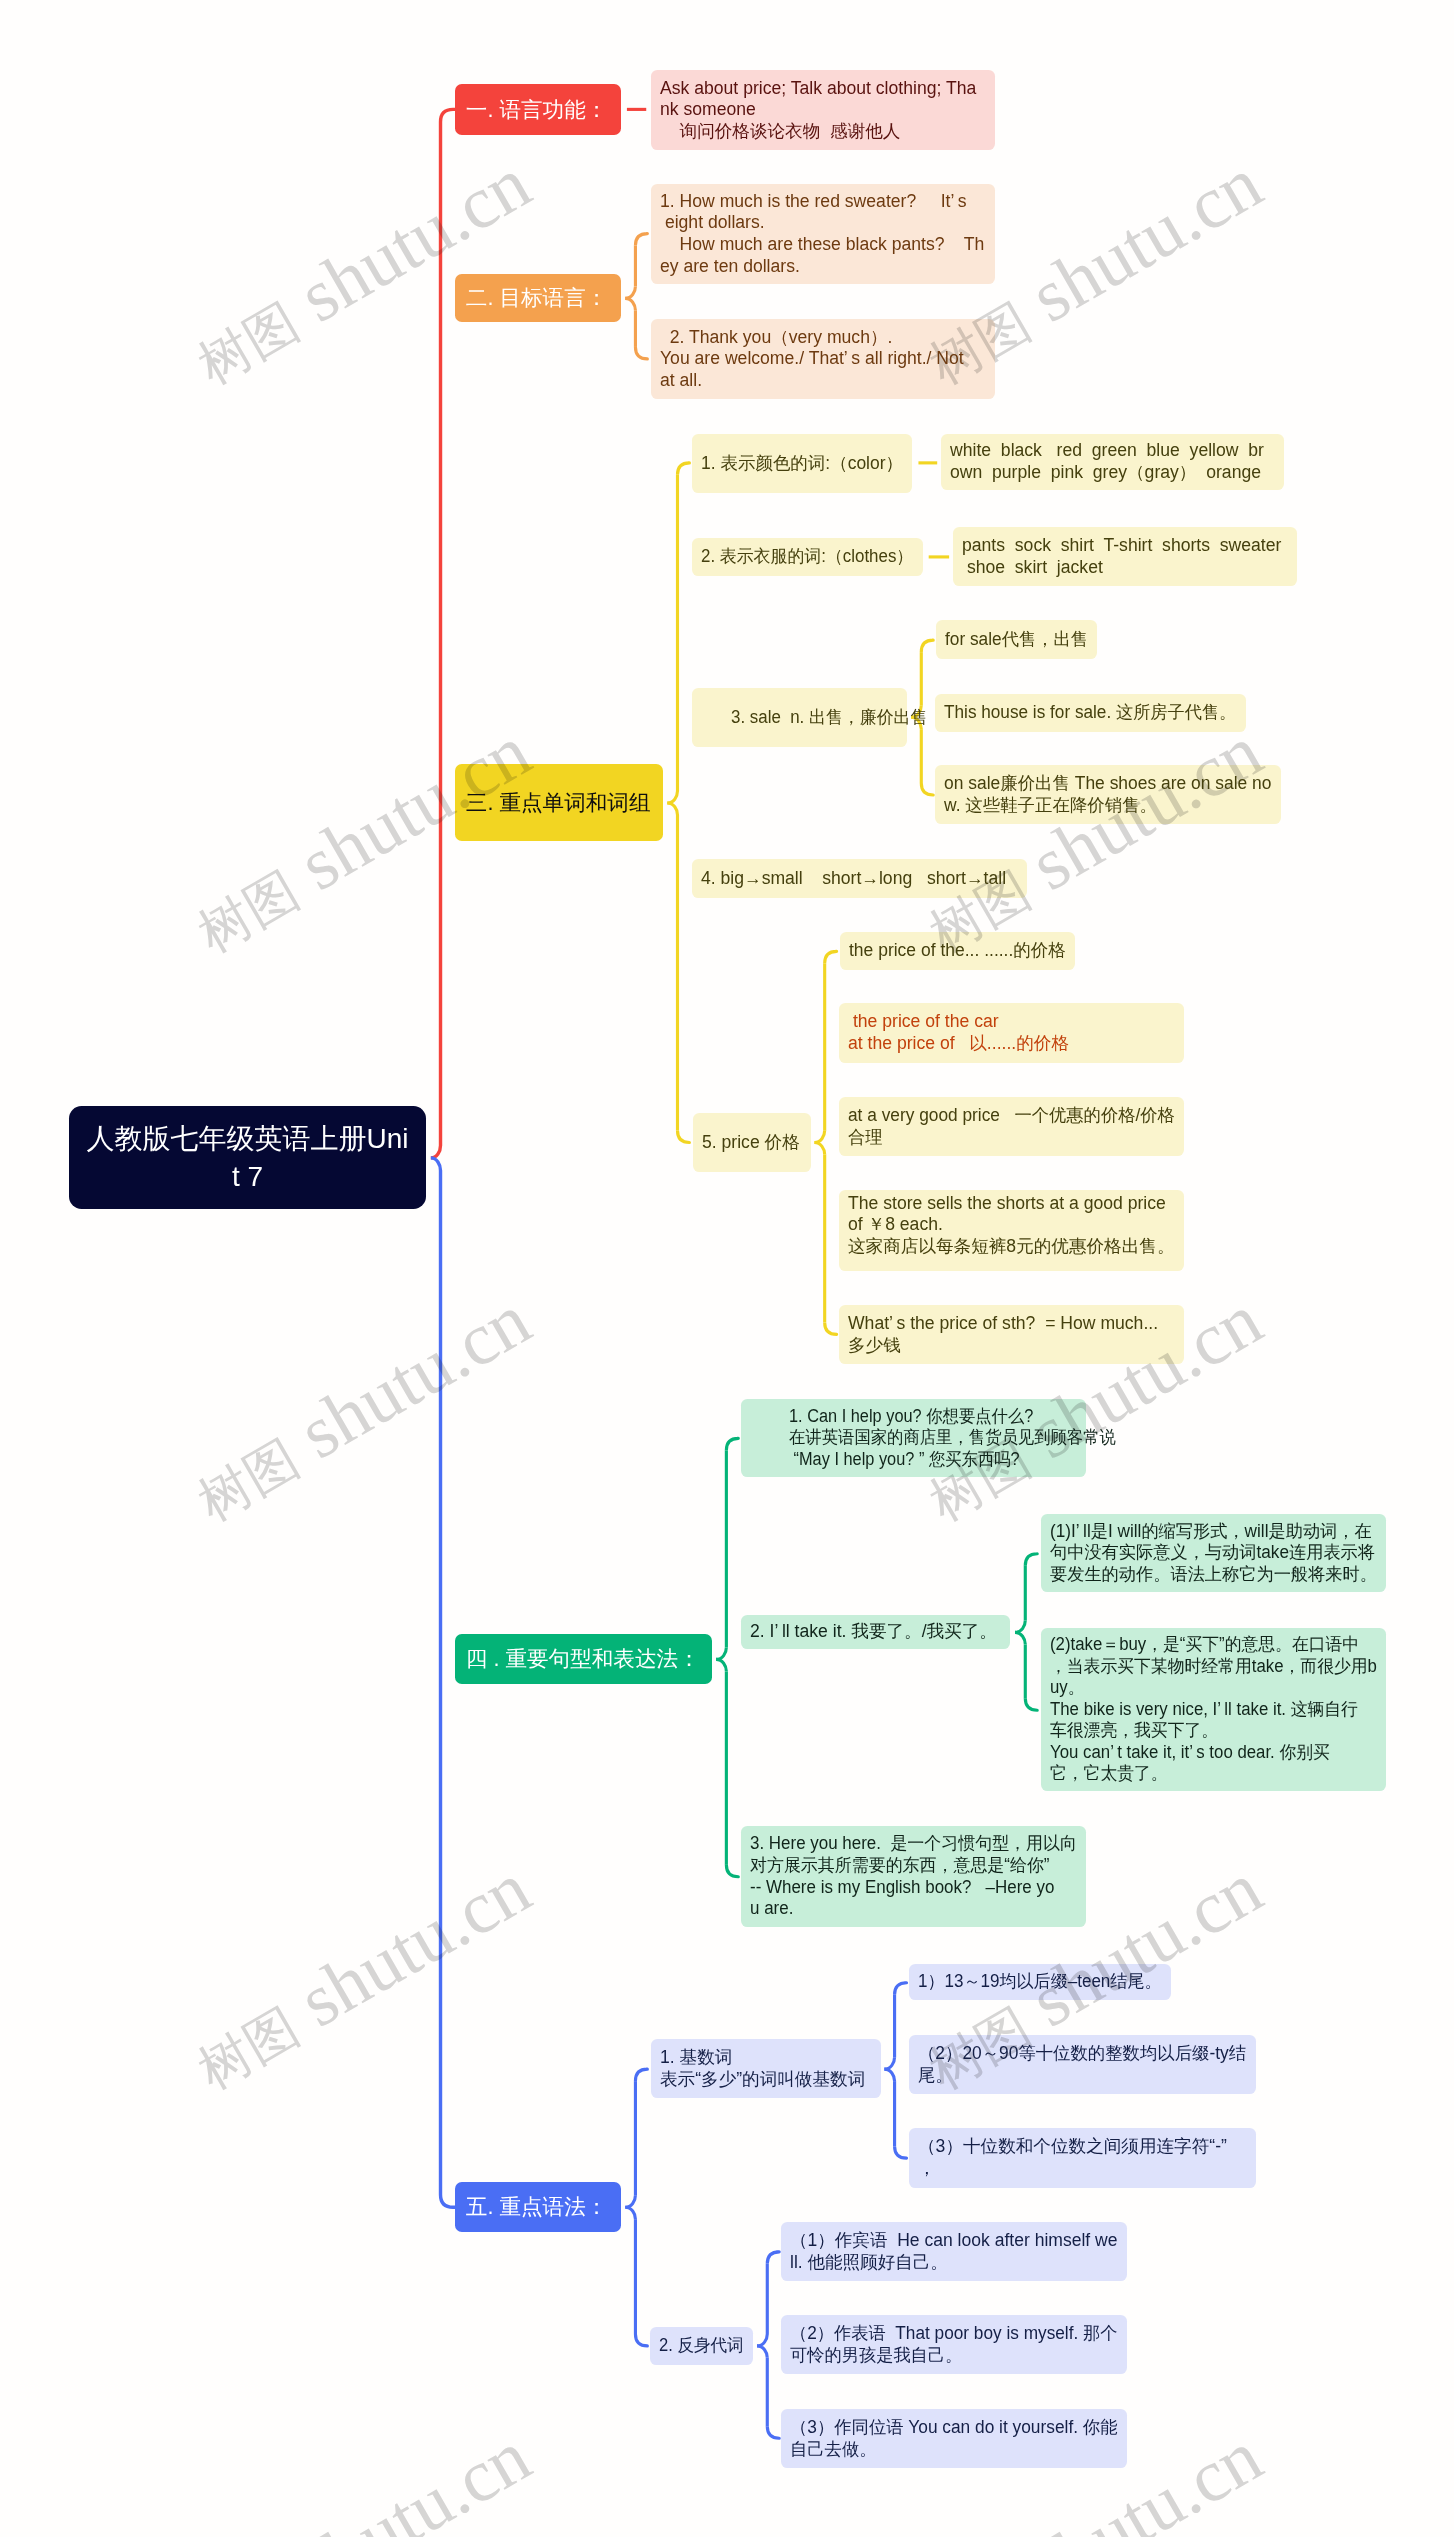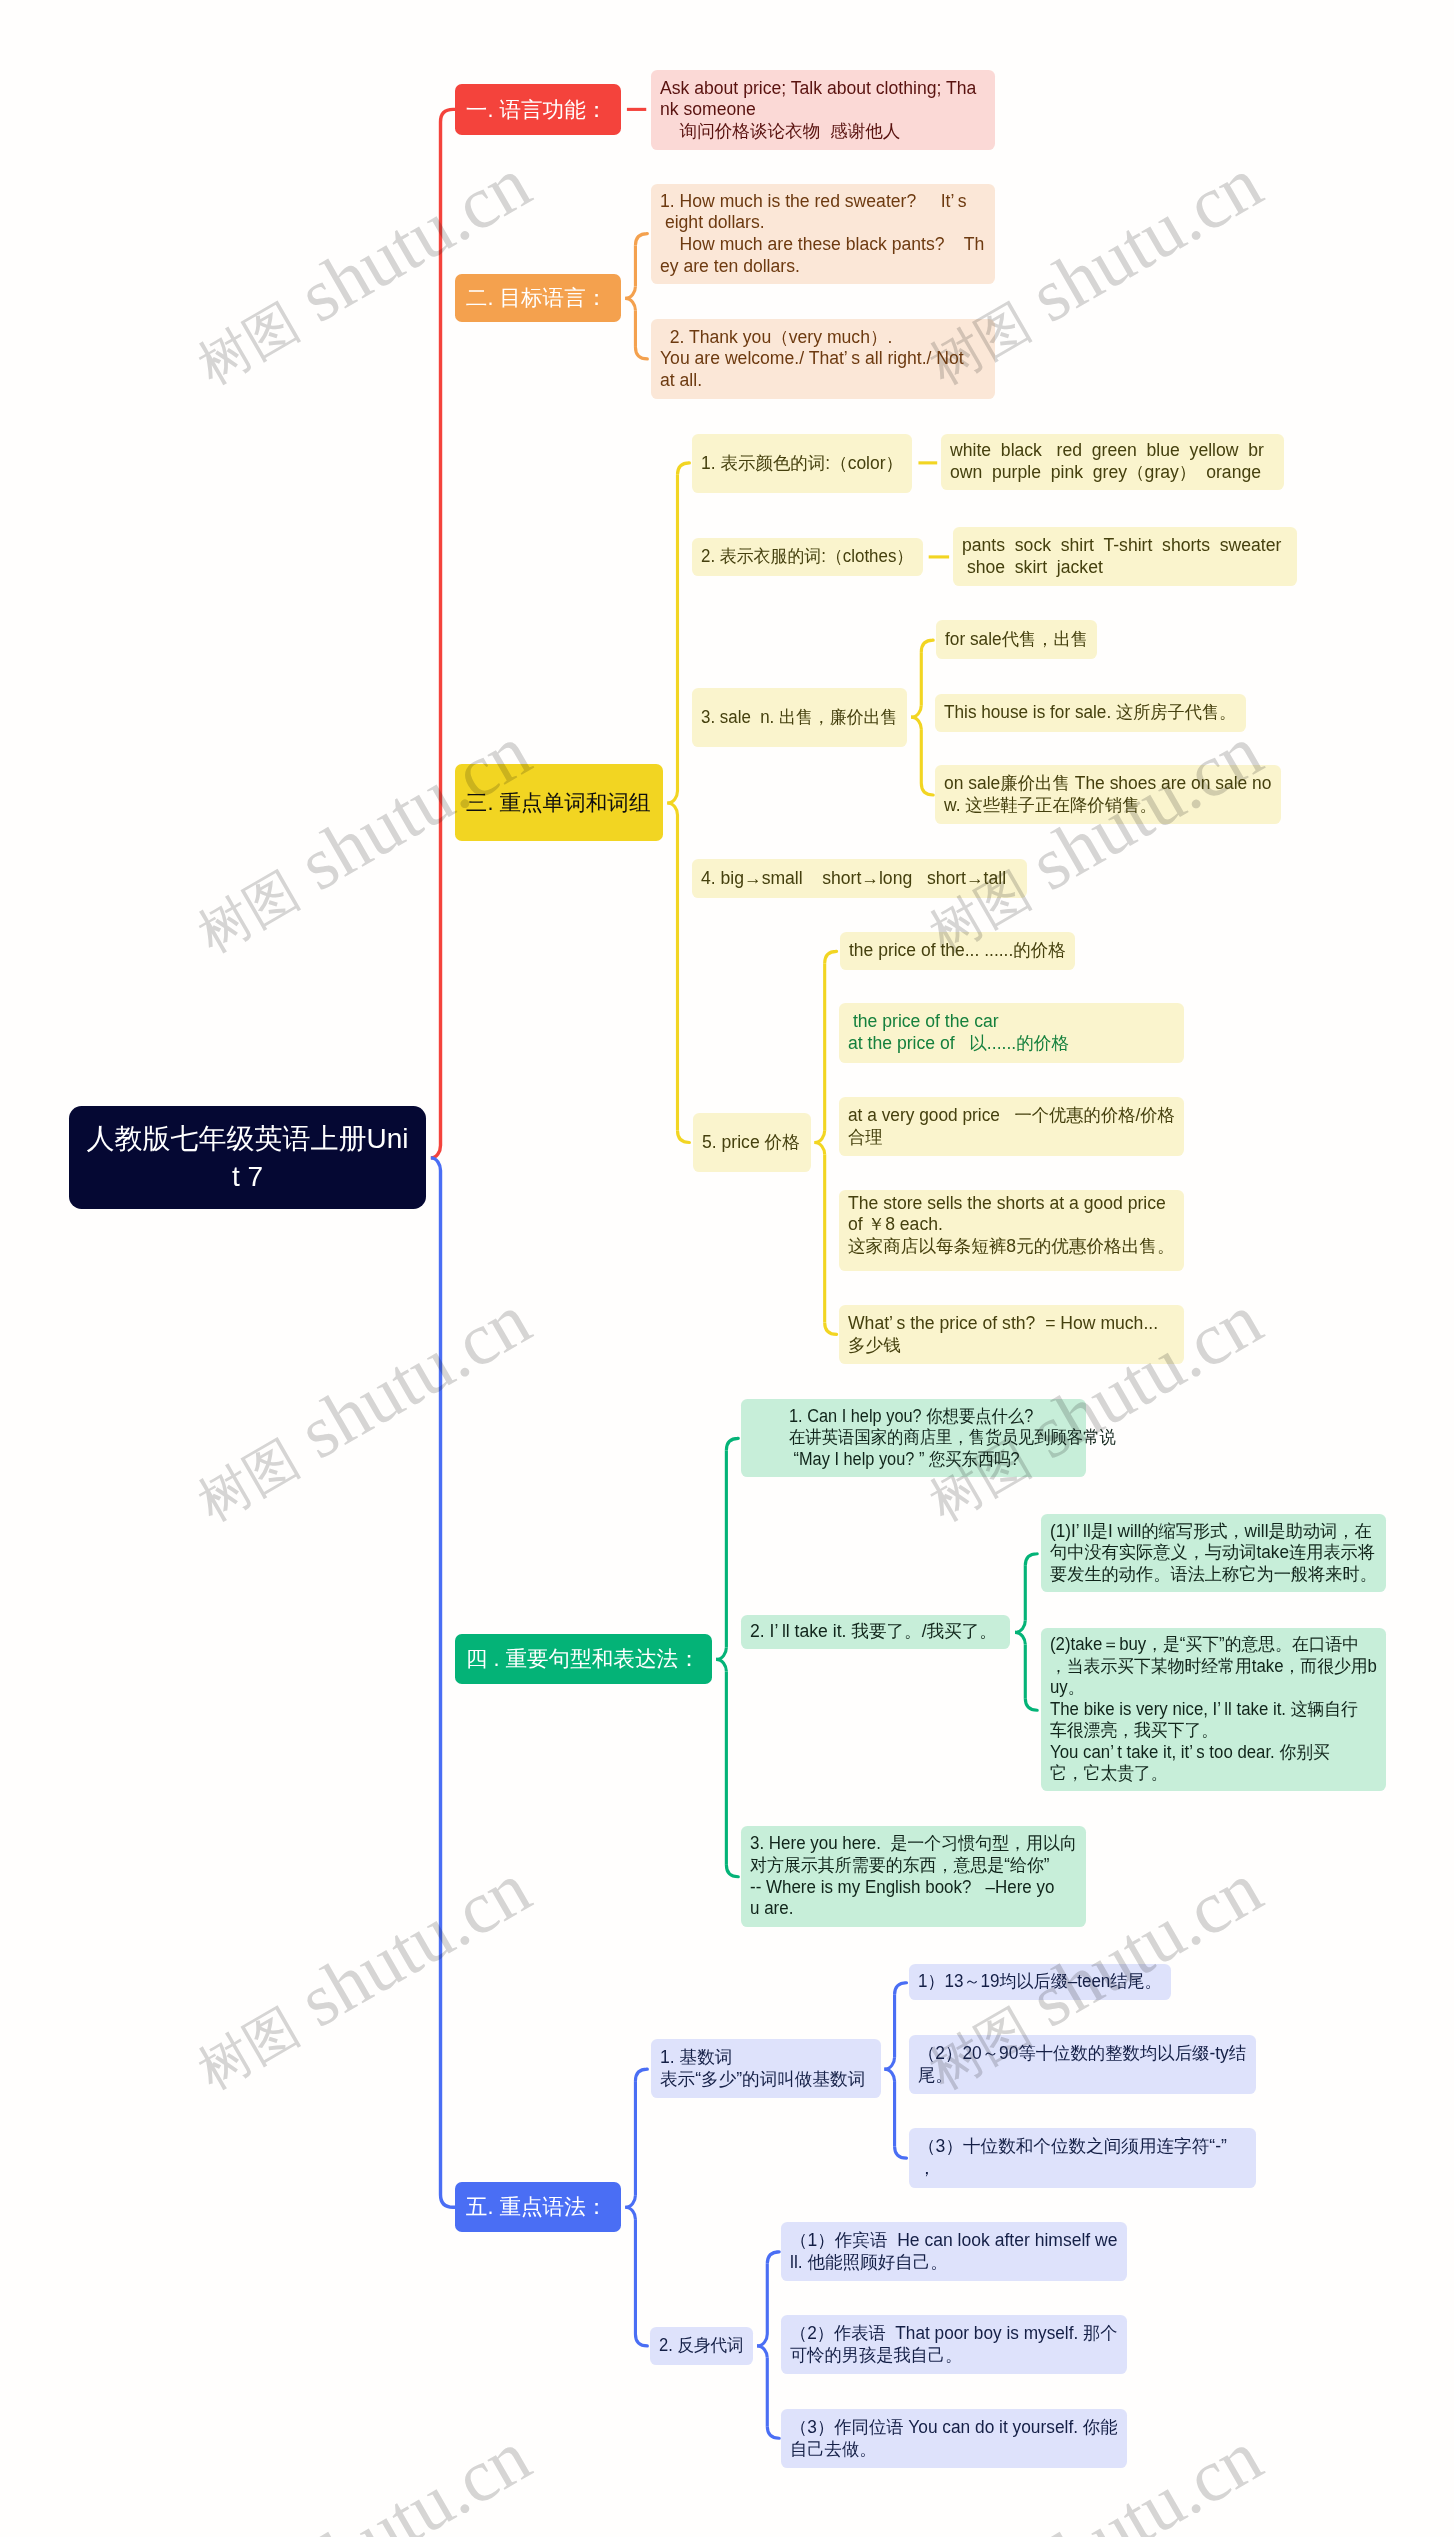--- a/index.html
+++ b/index.html
@@ -209,36 +209,36 @@
     <div class="node leaf" style="left: 692px; top: 434px; width: 220px; height: 59px; color: rgb(69, 64, 14); font-size: 17.6px; line-height: 21.6px; padding-left: 9px; padding-right: 9px; border-radius: 6.3px;"><span style="transform-origin: left center; transform: scaleX(0.9936); width: 204px;">1. 表示颜色的词:（color）</span></div>
     <div class="box" style="left: 941px; top: 434px; width: 343px; height: 56px; background: rgb(250, 244, 205); border-radius: 6.3px;"></div>
     <div class="node leaf" style="left: 941px; top: 434px; width: 343px; height: 56px; color: rgb(69, 64, 14); font-size: 17.6px; line-height: 21.6px; padding-left: 9px; padding-right: 9px; border-radius: 6.3px;"><span>white  black   red  green  blue  yellow  br
 own  purple  pink  grey（gray）  orange</span></div>
     <div class="box" style="left: 692px; top: 538px; width: 231px; height: 38px; background: rgb(250, 244, 205); border-radius: 6.3px;"></div>
     <div class="node leaf" style="left: 692px; top: 538px; width: 231px; height: 38px; color: rgb(69, 64, 14); font-size: 17.6px; line-height: 21.6px; padding-left: 9px; padding-right: 9px; border-radius: 6.3px;"><span style="transform-origin: left center; transform: scaleX(0.9607); width: 221px;">2. 表示衣服的词:（clothes）</span></div>
     <div class="box" style="left: 953px; top: 527px; width: 344px; height: 59px; background: rgb(250, 244, 205); border-radius: 6.3px;"></div>
     <div class="node leaf" style="left: 953px; top: 527px; width: 344px; height: 59px; color: rgb(69, 64, 14); font-size: 17.6px; line-height: 21.6px; padding-left: 9px; padding-right: 9px; border-radius: 6.3px;"><span>pants  sock  shirt  T-shirt  shorts  sweater
  shoe  skirt  jacket</span></div>
     <div class="box" style="left: 692px; top: 688px; width: 215px; height: 59px; background: rgb(250, 244, 205); border-radius: 6.3px;"></div>
-    <div class="node leaf" style="left: 692px; top: 688px; width: 215px; height: 59px; color: rgb(69, 64, 14); font-size: 17.6px; line-height: 21.6px; padding-left: 9px; padding-right: 9px; border-radius: 6.3px;"><span style="transform-origin: left center; transform: scaleX(0.961); width: 205px;">3. sale  n. 出售，廉价出售</span></div>
+    <div class="node leaf" style="left: 722px; top: 688px; width: 215px; height: 59px; color: rgb(69, 64, 14); font-size: 17.6px; line-height: 21.6px; padding-left: 9px; padding-right: 9px; border-radius: 6.3px;"><span style="transform-origin: left center; transform: scaleX(0.961); width: 205px;">3. sale  n. 出售，廉价出售</span></div>
     <div class="box" style="left: 936px; top: 620px; width: 161px; height: 39px; background: rgb(250, 244, 205); border-radius: 6.3px;"></div>
     <div class="node leaf" style="left: 936px; top: 620px; width: 161px; height: 39px; color: rgb(69, 64, 14); font-size: 17.6px; line-height: 21.6px; padding-left: 9px; padding-right: 9px; border-radius: 6.3px;"><span style="transform-origin: left center; transform: scaleX(0.9818); width: 146px;">for sale代售，出售</span></div>
     <div class="box" style="left: 935px; top: 694px; width: 311px; height: 38px; background: rgb(250, 244, 205); border-radius: 6.3px;"></div>
     <div class="node leaf" style="left: 935px; top: 694px; width: 311px; height: 38px; color: rgb(69, 64, 14); font-size: 17.6px; line-height: 21.6px; padding-left: 9px; padding-right: 9px; border-radius: 6.3px;"><span style="transform-origin: left center; transform: scaleX(0.977); width: 300px;">This house is for sale. 这所房子代售。</span></div>
     <div class="box" style="left: 935px; top: 765px; width: 346px; height: 59px; background: rgb(250, 244, 205); border-radius: 6.3px;"></div>
     <div class="node leaf" style="left: 935px; top: 765px; width: 346px; height: 59px; color: rgb(69, 64, 14); font-size: 17.6px; line-height: 21.6px; padding-left: 9px; padding-right: 9px; border-radius: 6.3px;"><span style="transform-origin: left center; transform: scaleX(0.9907); width: 331px;">on sale廉价出售 The shoes are on sale no
 w. 这些鞋子正在降价销售。</span></div>
     <div class="box" style="left: 692px; top: 859px; width: 335px; height: 39px; background: rgb(250, 244, 205); border-radius: 6.3px;"></div>
     <div class="node leaf" style="left: 692px; top: 859px; width: 335px; height: 39px; color: rgb(69, 64, 14); font-size: 17.6px; line-height: 21.6px; padding-left: 9px; padding-right: 9px; border-radius: 6.3px;"><span>4. big→small    short→long   short→tall</span></div>
     <div class="box" style="left: 693px; top: 1113px; width: 118px; height: 59px; background: rgb(250, 244, 205); border-radius: 6.3px;"></div>
     <div class="node leaf" style="left: 693px; top: 1113px; width: 118px; height: 59px; color: rgb(69, 64, 14); font-size: 17.6px; line-height: 21.6px; padding-left: 9px; padding-right: 9px; border-radius: 6.3px;"><span>5. price 价格</span></div>
     <div class="box" style="left: 840px; top: 932px; width: 235px; height: 38px; background: rgb(250, 244, 205); border-radius: 6.3px;"></div>
     <div class="node leaf" style="left: 840px; top: 932px; width: 235px; height: 38px; color: rgb(69, 64, 14); font-size: 17.6px; line-height: 21.6px; padding-left: 9px; padding-right: 9px; border-radius: 6.3px;"><span style="transform-origin: left center; transform: scaleX(0.9943); width: 218px;">the price of the... ......的价格</span></div>
     <div class="box" style="left: 839px; top: 1003px; width: 345px; height: 60px; background: rgb(250, 244, 205); border-radius: 6.3px;"></div>
-    <div class="node leaf" style="left: 839px; top: 1003px; width: 345px; height: 60px; color: #15803d; font-size: 17.6px; line-height: 21.6px; padding-left: 9px; padding-right: 9px; border-radius: 6.3px;"><span> the price of the car
+    <div class="node leaf" style="left: 839px; top: 1003px; width: 345px; height: 60px; color: #c2410c; font-size: 17.6px; line-height: 21.6px; padding-left: 9px; padding-right: 9px; border-radius: 6.3px;"><span> the price of the car
 at the price of   以......的价格</span></div>
     <div class="box" style="left: 839px; top: 1097px; width: 345px; height: 59px; background: rgb(250, 244, 205); border-radius: 6.3px;"></div>
     <div class="node leaf" style="left: 839px; top: 1097px; width: 345px; height: 59px; color: rgb(69, 64, 14); font-size: 17.6px; line-height: 21.6px; padding-left: 9px; padding-right: 9px; border-radius: 6.3px;"><span style="transform-origin: left center; transform: scaleX(0.9834); width: 333px;">at a very good price   一个优惠的价格/价格
 合理</span></div>
     <div class="box" style="left: 839px; top: 1190px; width: 345px; height: 81px; background: rgb(250, 244, 205); border-radius: 6.3px;"></div>
     <div class="node leaf" style="left: 839px; top: 1190px; width: 345px; height: 70px; color: rgb(69, 64, 14); font-size: 17.6px; line-height: 21.6px; padding-left: 9px; padding-right: 9px; border-radius: 6.3px;"><span>The store sells the shorts at a good price
 of ￥8 each.
 这家商店以每条短裤8元的优惠价格出售。</span></div>
     <div class="box" style="left: 839px; top: 1305px; width: 345px; height: 59px; background: rgb(250, 244, 205); border-radius: 6.3px;"></div>
     <div class="node leaf" style="left: 839px; top: 1305px; width: 345px; height: 59px; color: rgb(69, 64, 14); font-size: 17.6px; line-height: 21.6px; padding-left: 9px; padding-right: 9px; border-radius: 6.3px;"><span>What’ s the price of sth?  = How much...

